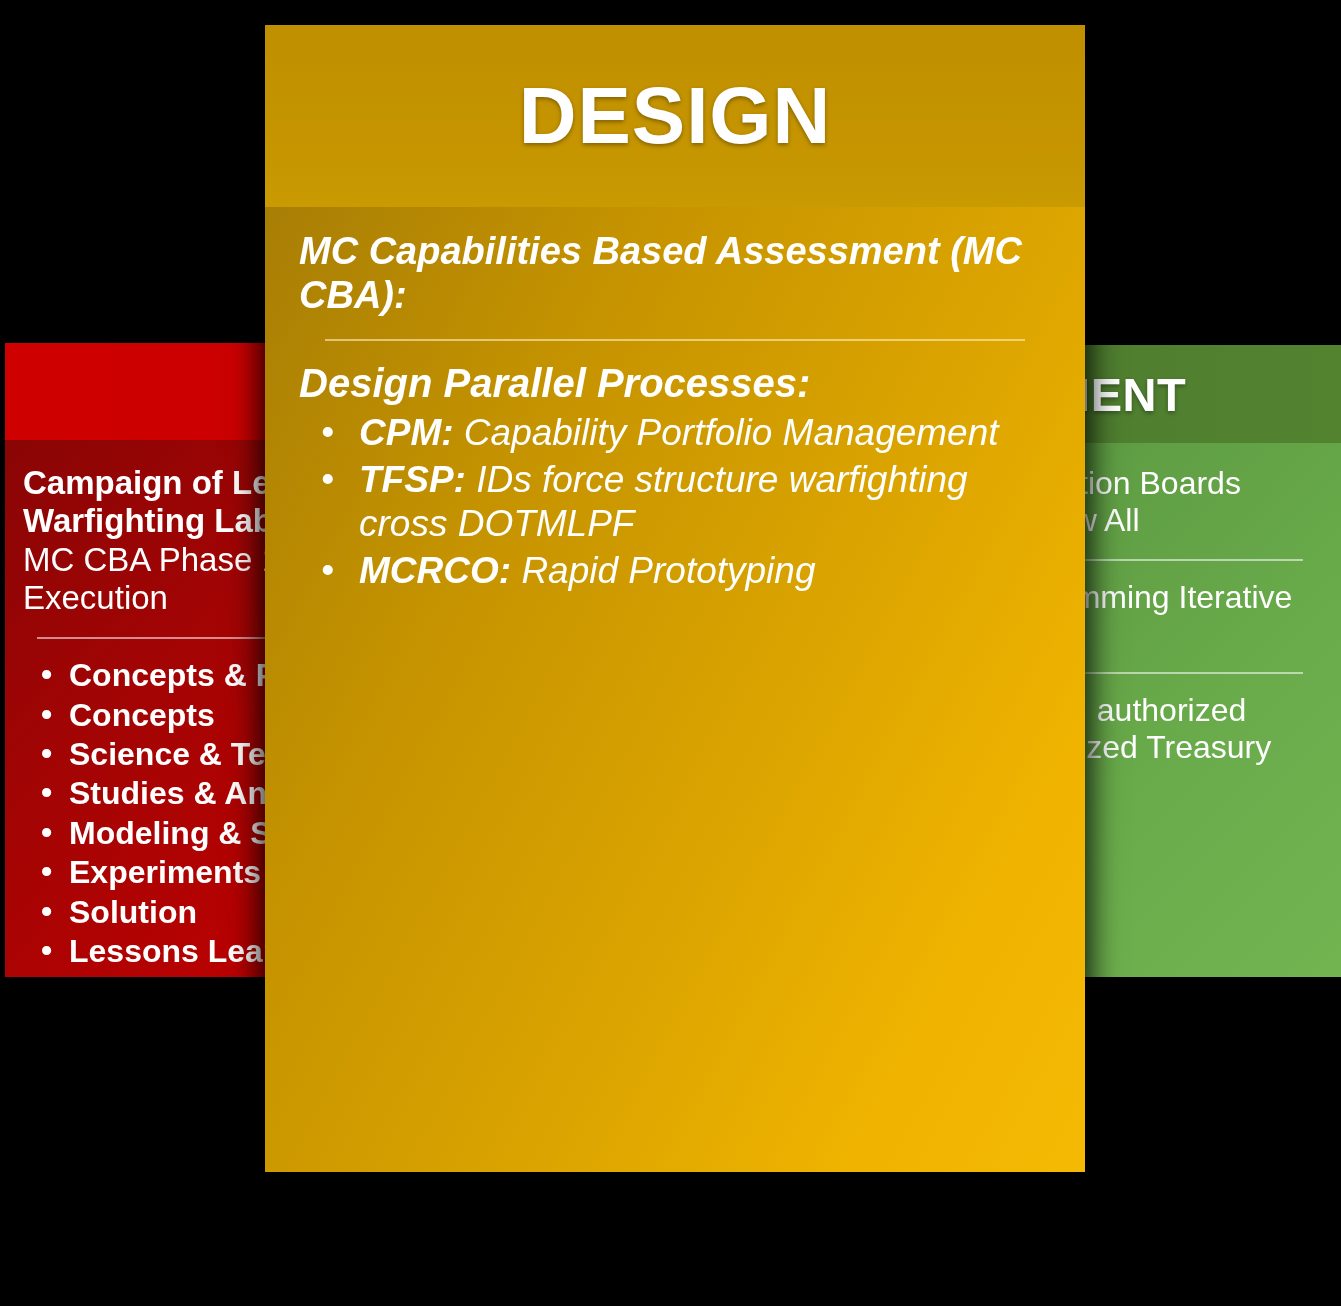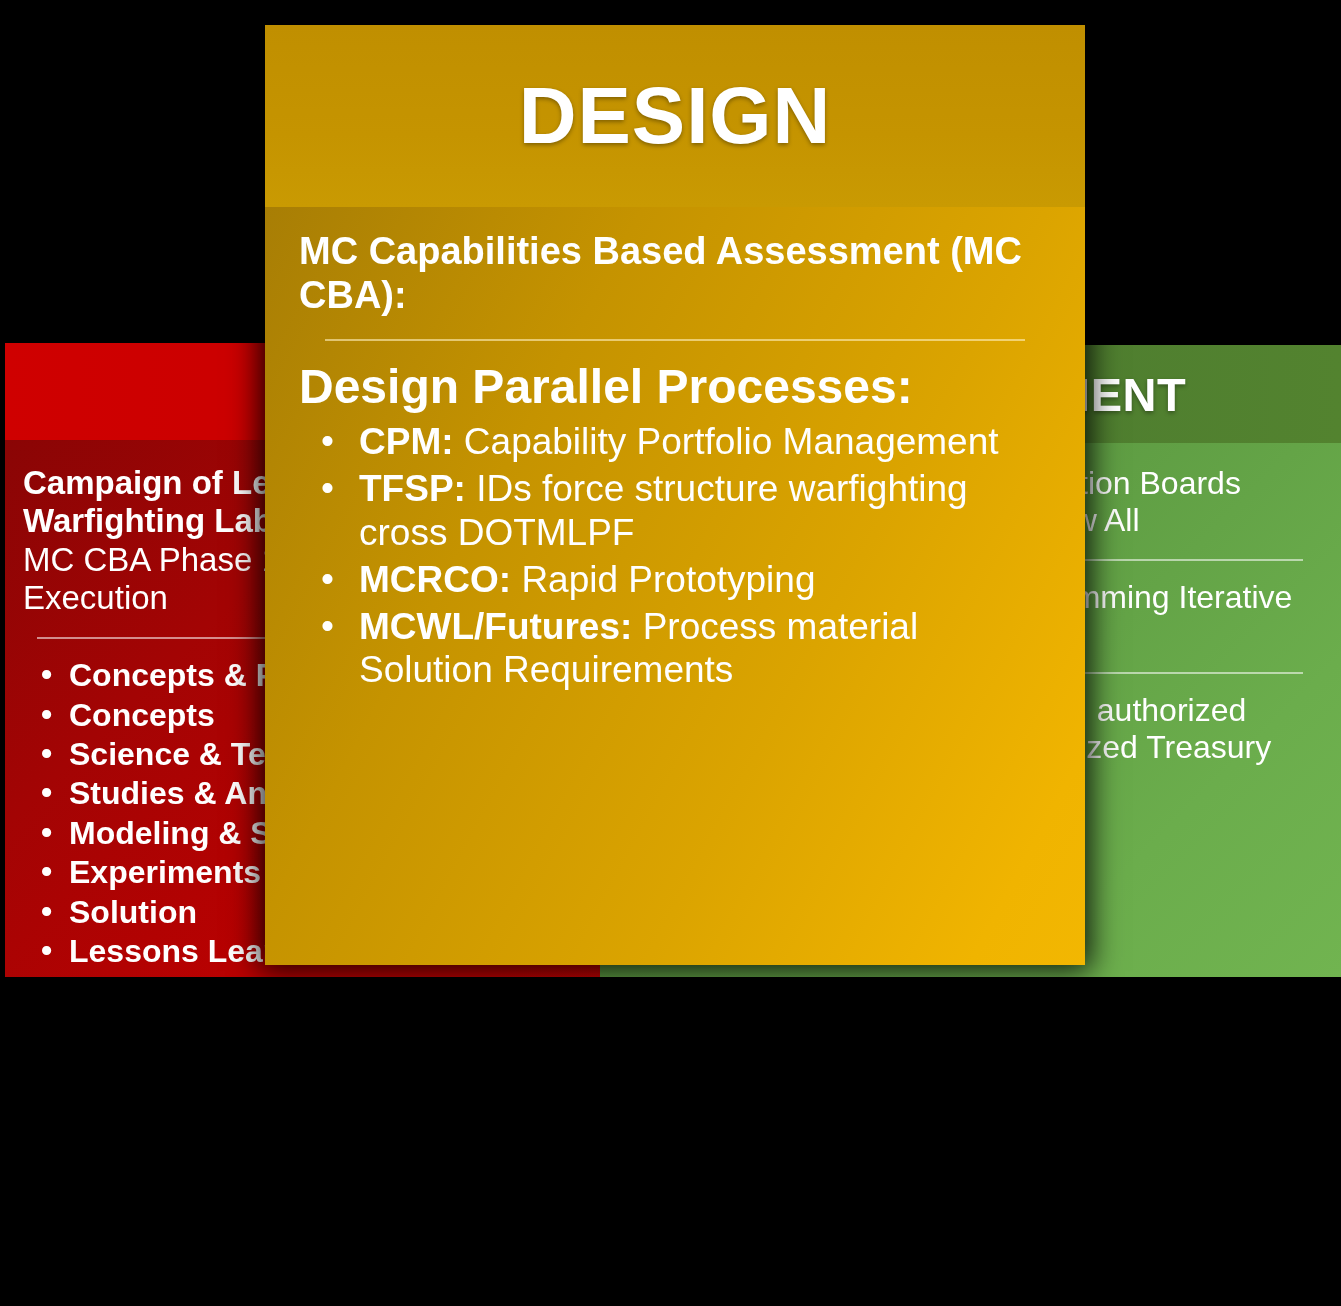--- a/index.html
+++ b/index.html
@@ -89,35 +89,36 @@
     height: 534px;
     background: linear-gradient(135deg, #4f8537 0%, #5d9b42 35%, #6bad4c 75%, #71b450 100%);
     padding: 22px 24px 10px 22px;
   }
 
   
   #card-design {
     left: 265px;
     top: 25px;
     width: 820px;
-    height: 940px;
+    height: 1147px;
     box-shadow: 0 0 28px 6px rgba(0,0,0,0.85);
   }
   #card-design .card-header {
     height: 182px;
     background: linear-gradient(180deg, #c08f00 0%, #c59400 60%, #c99a02 100%);
   }
   #card-design .card-header-title {
     font-size: 80px;
     letter-spacing: 1px;
   }
   #card-design .card-body {
     height: 998px;
     background: linear-gradient(118deg, #a87e05 0%, #c59300 28%, #dba400 58%, #f0b400 82%, #f5ba04 100%);
     padding: 22px 34px 10px 34px;
+    font-style: italic;
   }
 
   
   .block { margin: 0 0 4px 0; }
   .lead {
     font-size: 33px;
     line-height: 1.16;
     margin: 0;
   }
   .lead b { font-weight: bold; }
@@ -127,21 +128,21 @@
     border: 0;
     border-top: 2px solid rgba(255,255,255,0.55);
     margin: 20px 14px 18px 14px;
   }
   #card-design .divider {
     border-top: 2px solid rgba(255,240,190,0.6);
     margin: 22px 26px 20px 26px;
   }
 
   .sub-head {
-    font-size: 48px;
+    font-size: 40px;
     font-weight: bold;
     margin: 0 0 2px 0;
     line-height: 1.1;
   }
 
   ul.bullets {
     list-style: none;
     margin: 6px;
     padding: 0;
   }
@@ -246,21 +247,17 @@
           <span>Capability Portfolio Management</span>
         </li>
         <li>
           <b>TFSP:</b>
           <span>IDs force structure warfighting cross DOTMLPF</span>
         </li>
         <li>
           <b>MCRCO:</b>
           <span>Rapid Prototyping</span>
         </li>
-        <li>
-          <b>MCWL/Futures:</b>
-          <span>Process material Solution Requirements</span>
-        </li>
       </ul>
     </div>
   </div>
 
 </div>
 
 </body></html>

